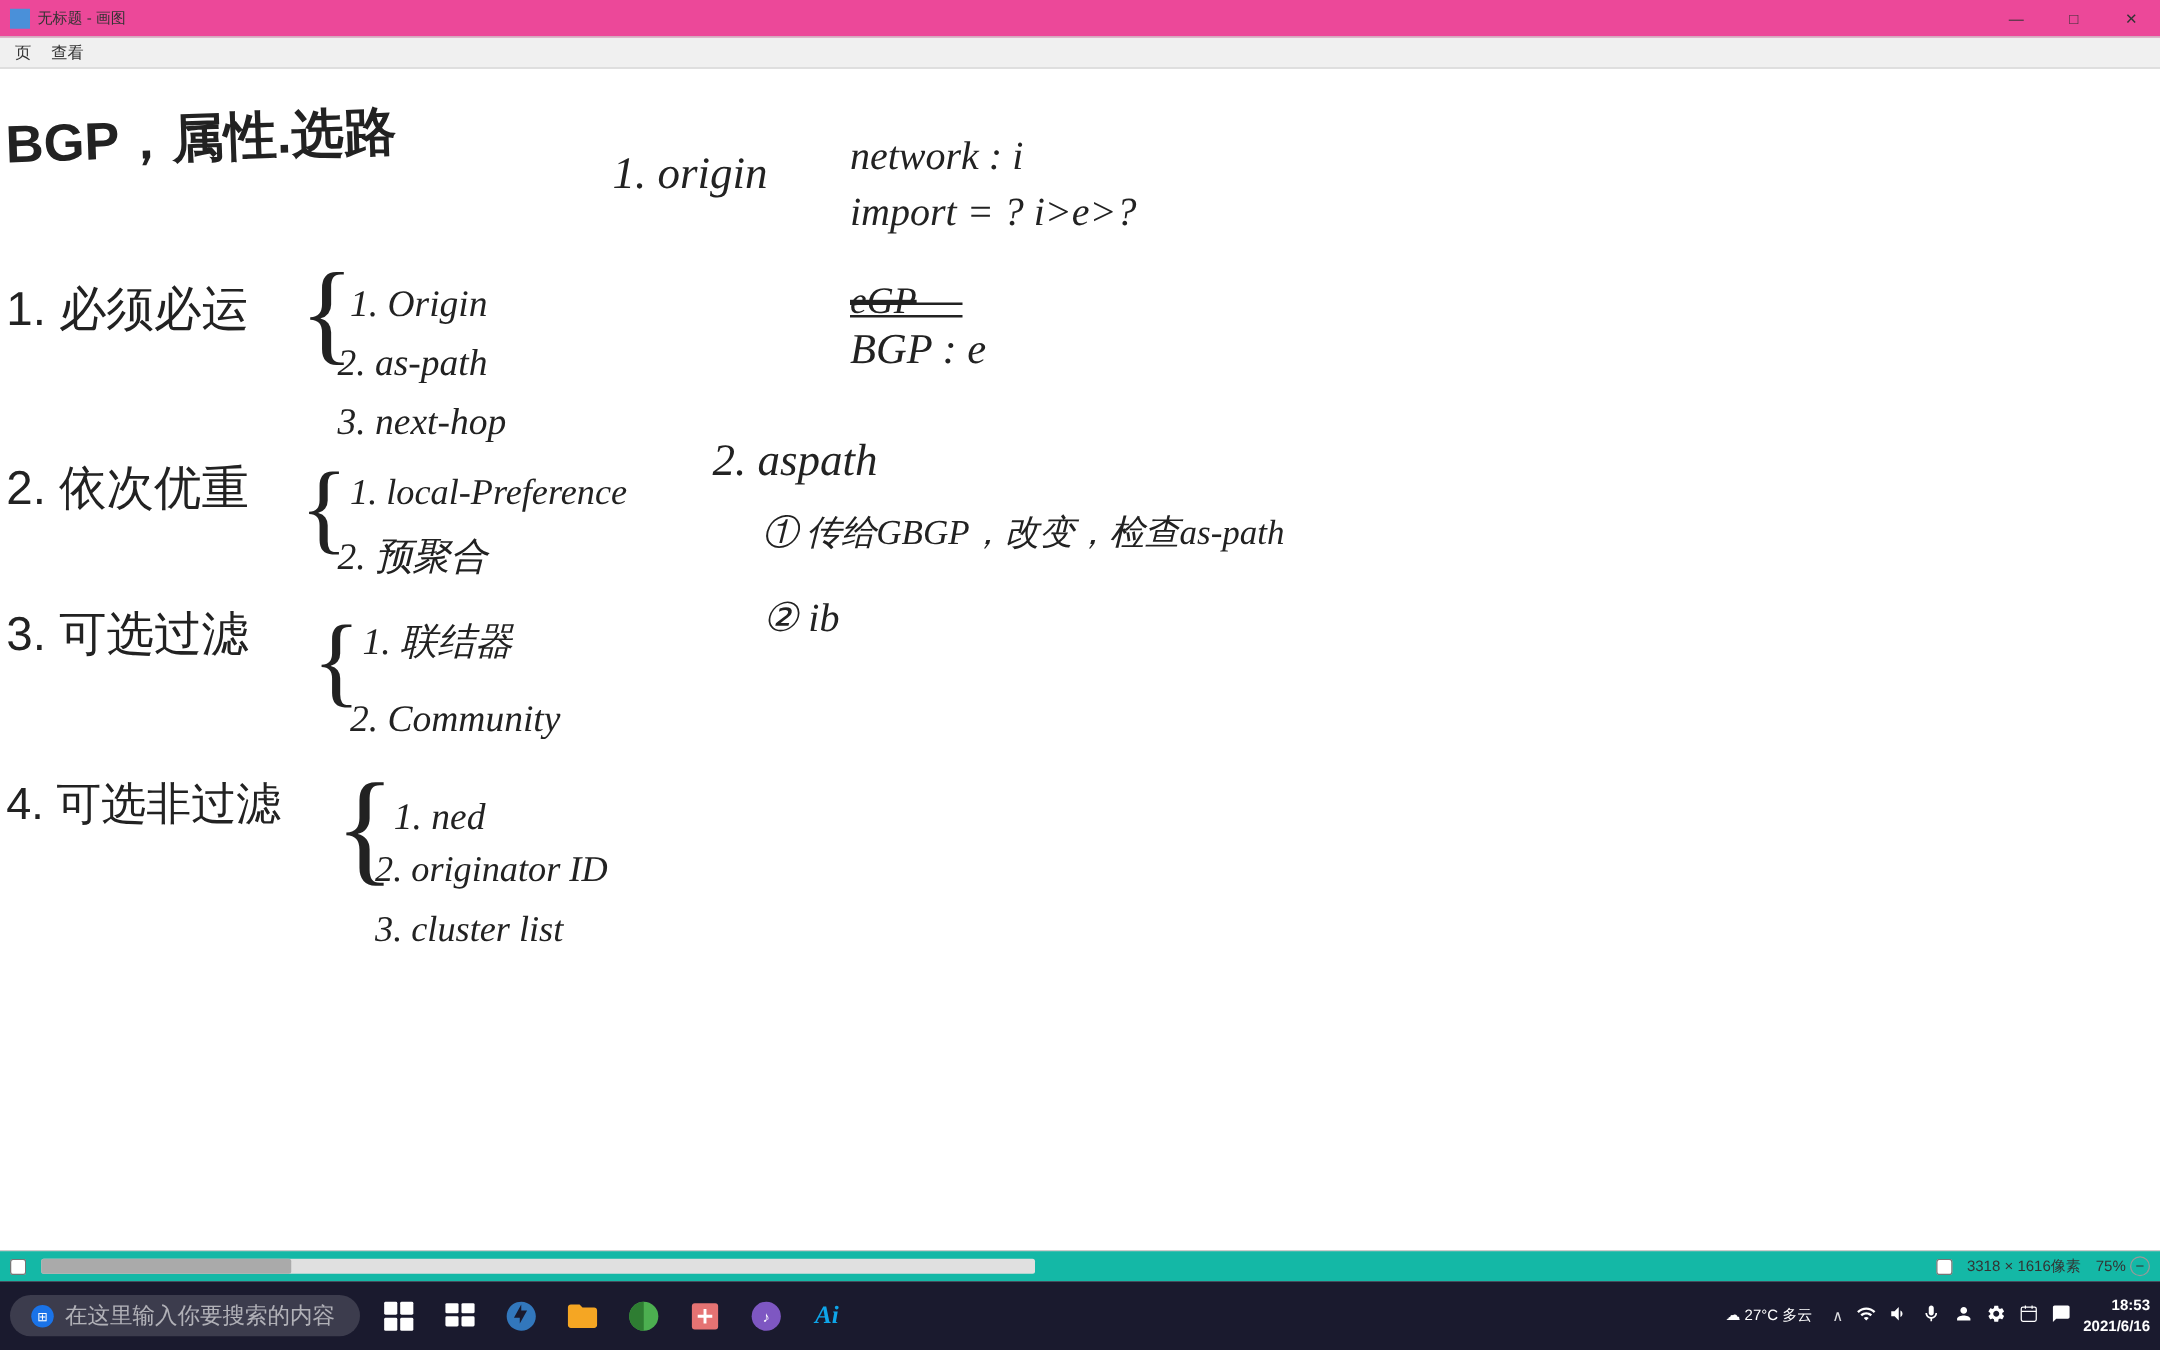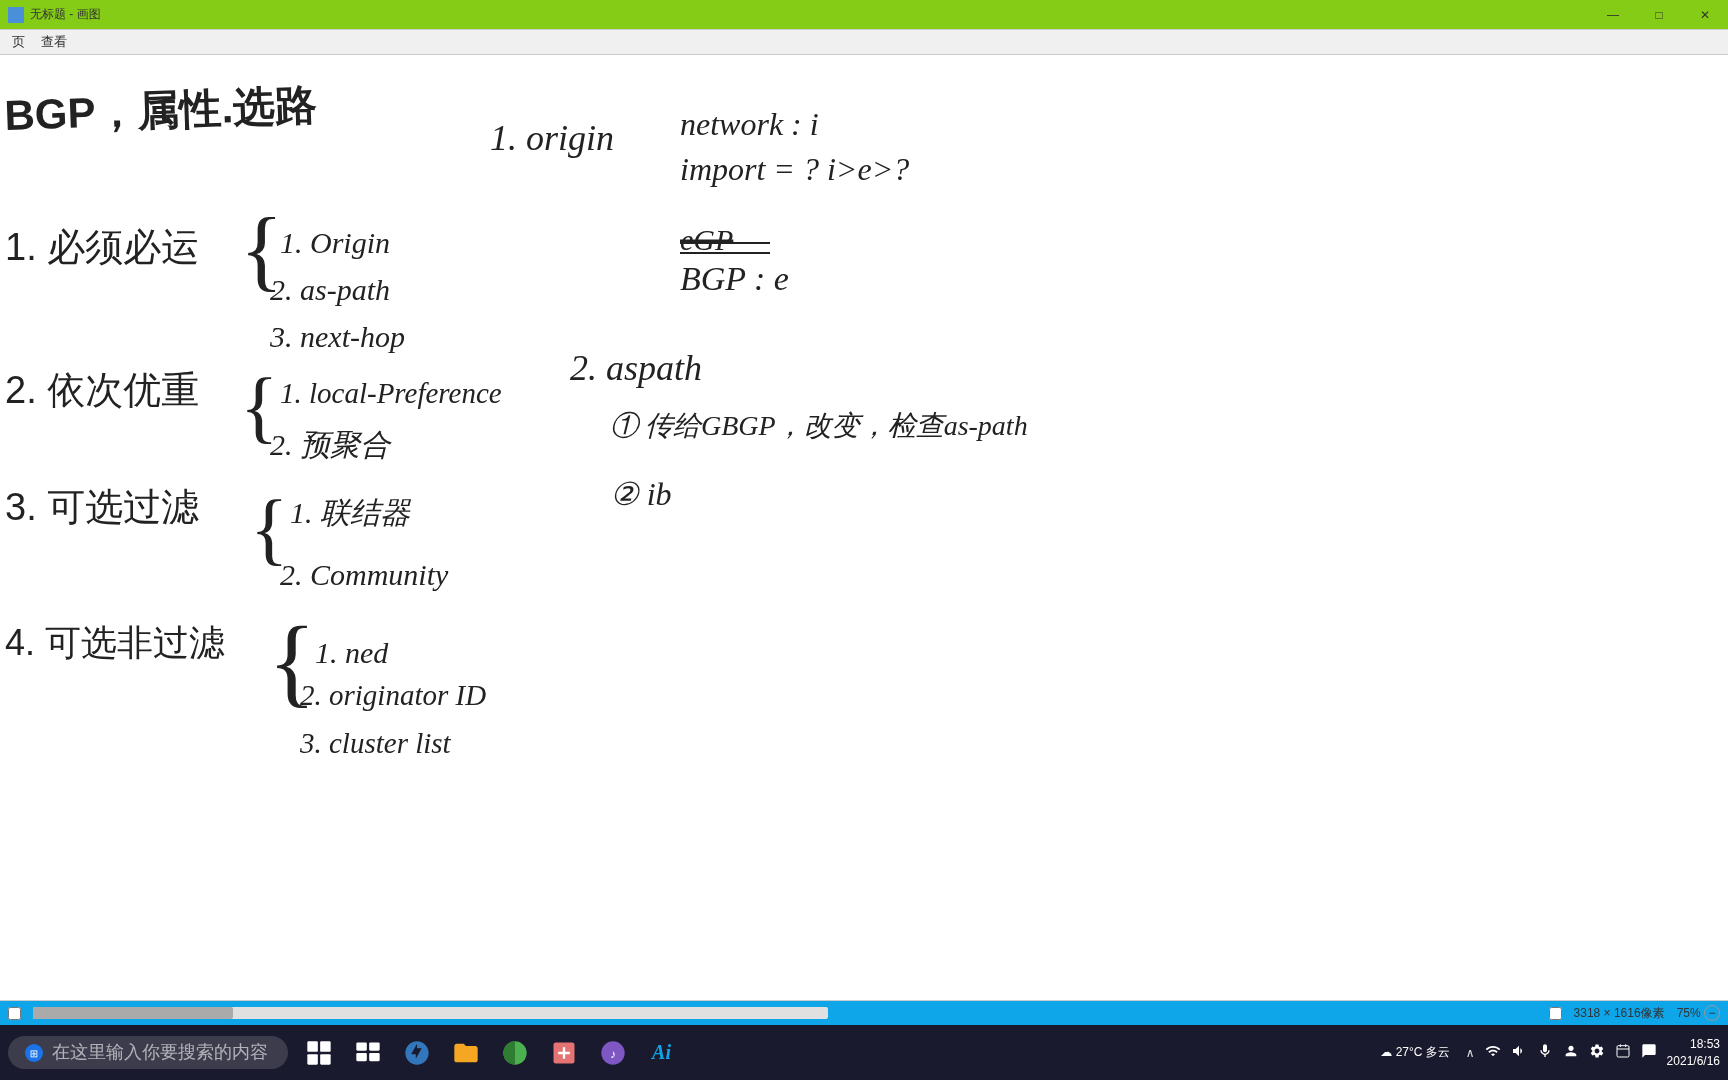--- a/index.html
+++ b/index.html
@@ -10,21 +10,21 @@
       overflow: hidden;
       background: #fff;
       font-family: 'Segoe UI', sans-serif;
       position: relative;
     }
 
     
     .title-bar {
       width: 100%;
       height: 30px;
-      background: #84cc16;
+      background: #ec4899;
       display: flex;
       align-items: center;
       padding: 0 8px;
       border-bottom: 1px solid #ccc;
       position: relative;
     }
     .title-bar-icon {
       width: 16px;
       height: 16px;
       margin-right: 6px;
@@ -88,21 +88,21 @@
       height: 100%;
     }
 
     
     .status-bar {
       position: absolute;
       bottom: 55px;
       left: 0;
       width: 100%;
       height: 25px;
-      background: #0ea5e9;
+      background: #14b8a6;
       border-top: 1px solid #ccc;
       display: flex;
       align-items: center;
       padding: 0 8px;
       font-size: 12px;
       color: #333;
     }
     .status-scroll {
       width: 795px;
       height: 12px;
@@ -217,20 +217,21 @@
       padding: 2px;
       color: rgba(255,255,255,0.85);
       font-size: 12px;
     }
 
     .clock {
       text-align: right;
       color: #fff;
       font-size: 12px;
       line-height: 1.4;
+      font-weight: bold;
     }
 
     
     .weather {
       color: #fff;
       font-size: 12px;
       margin-right: 8px;
     }
 
     

